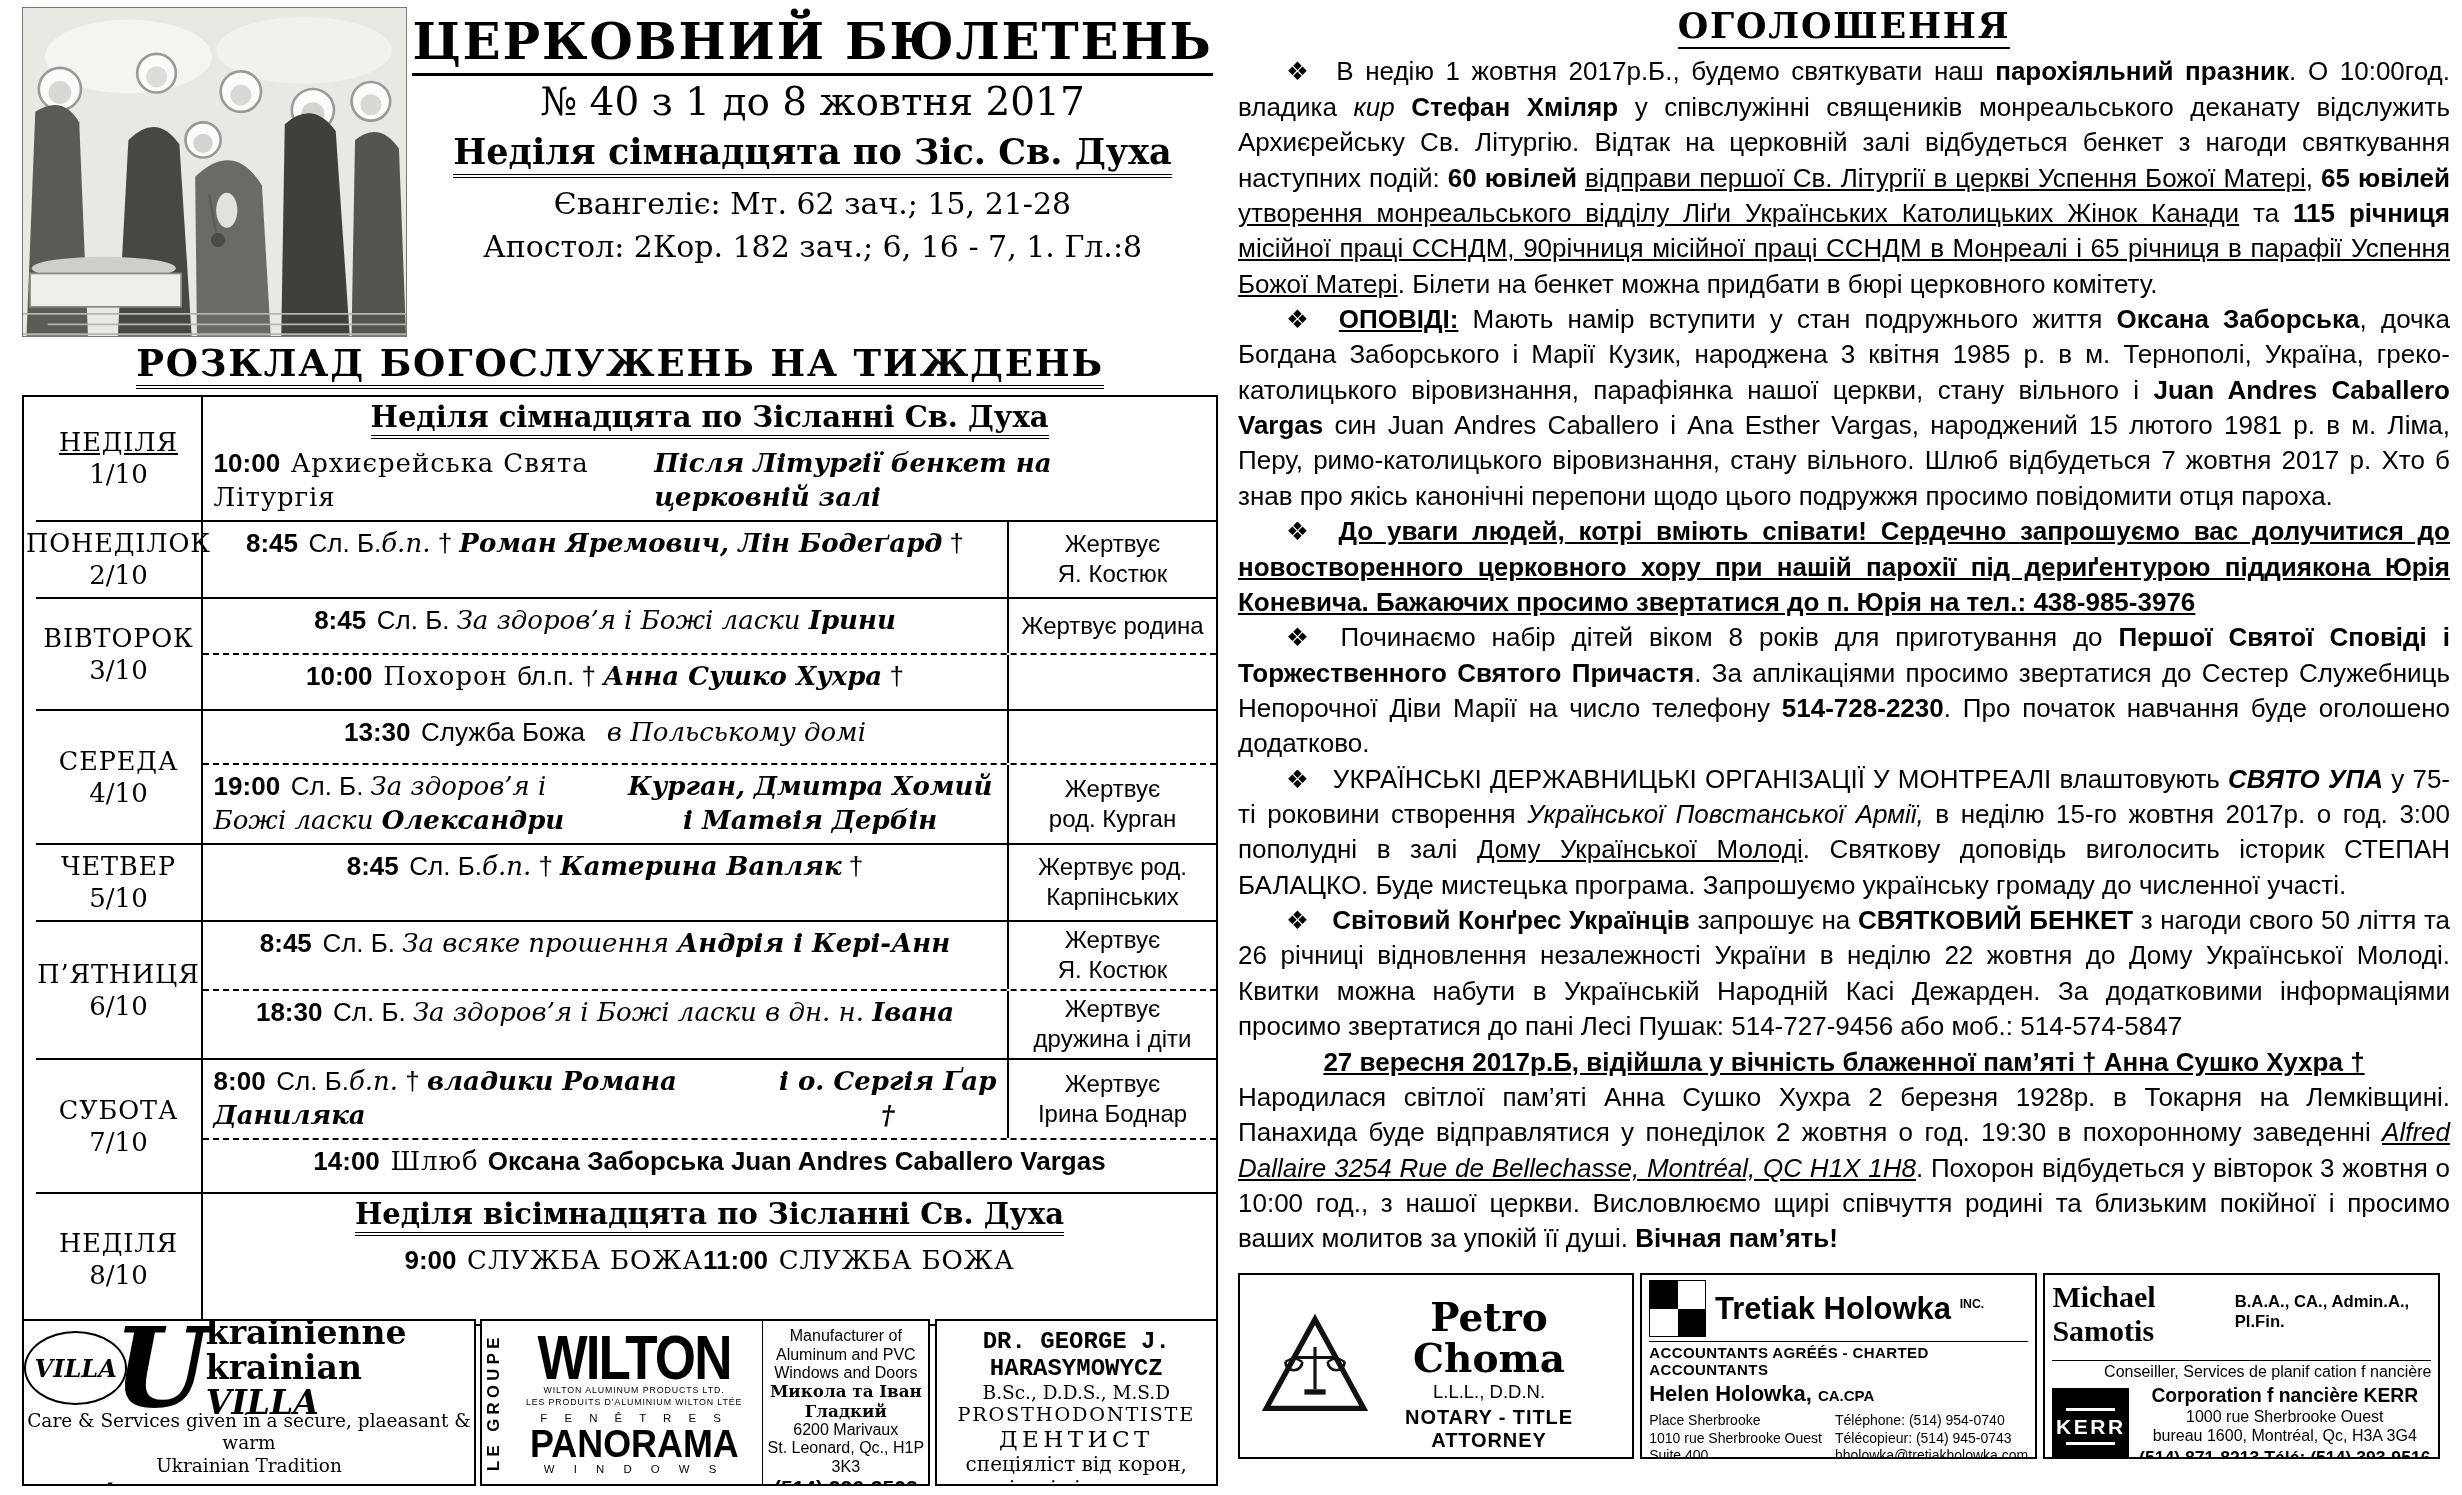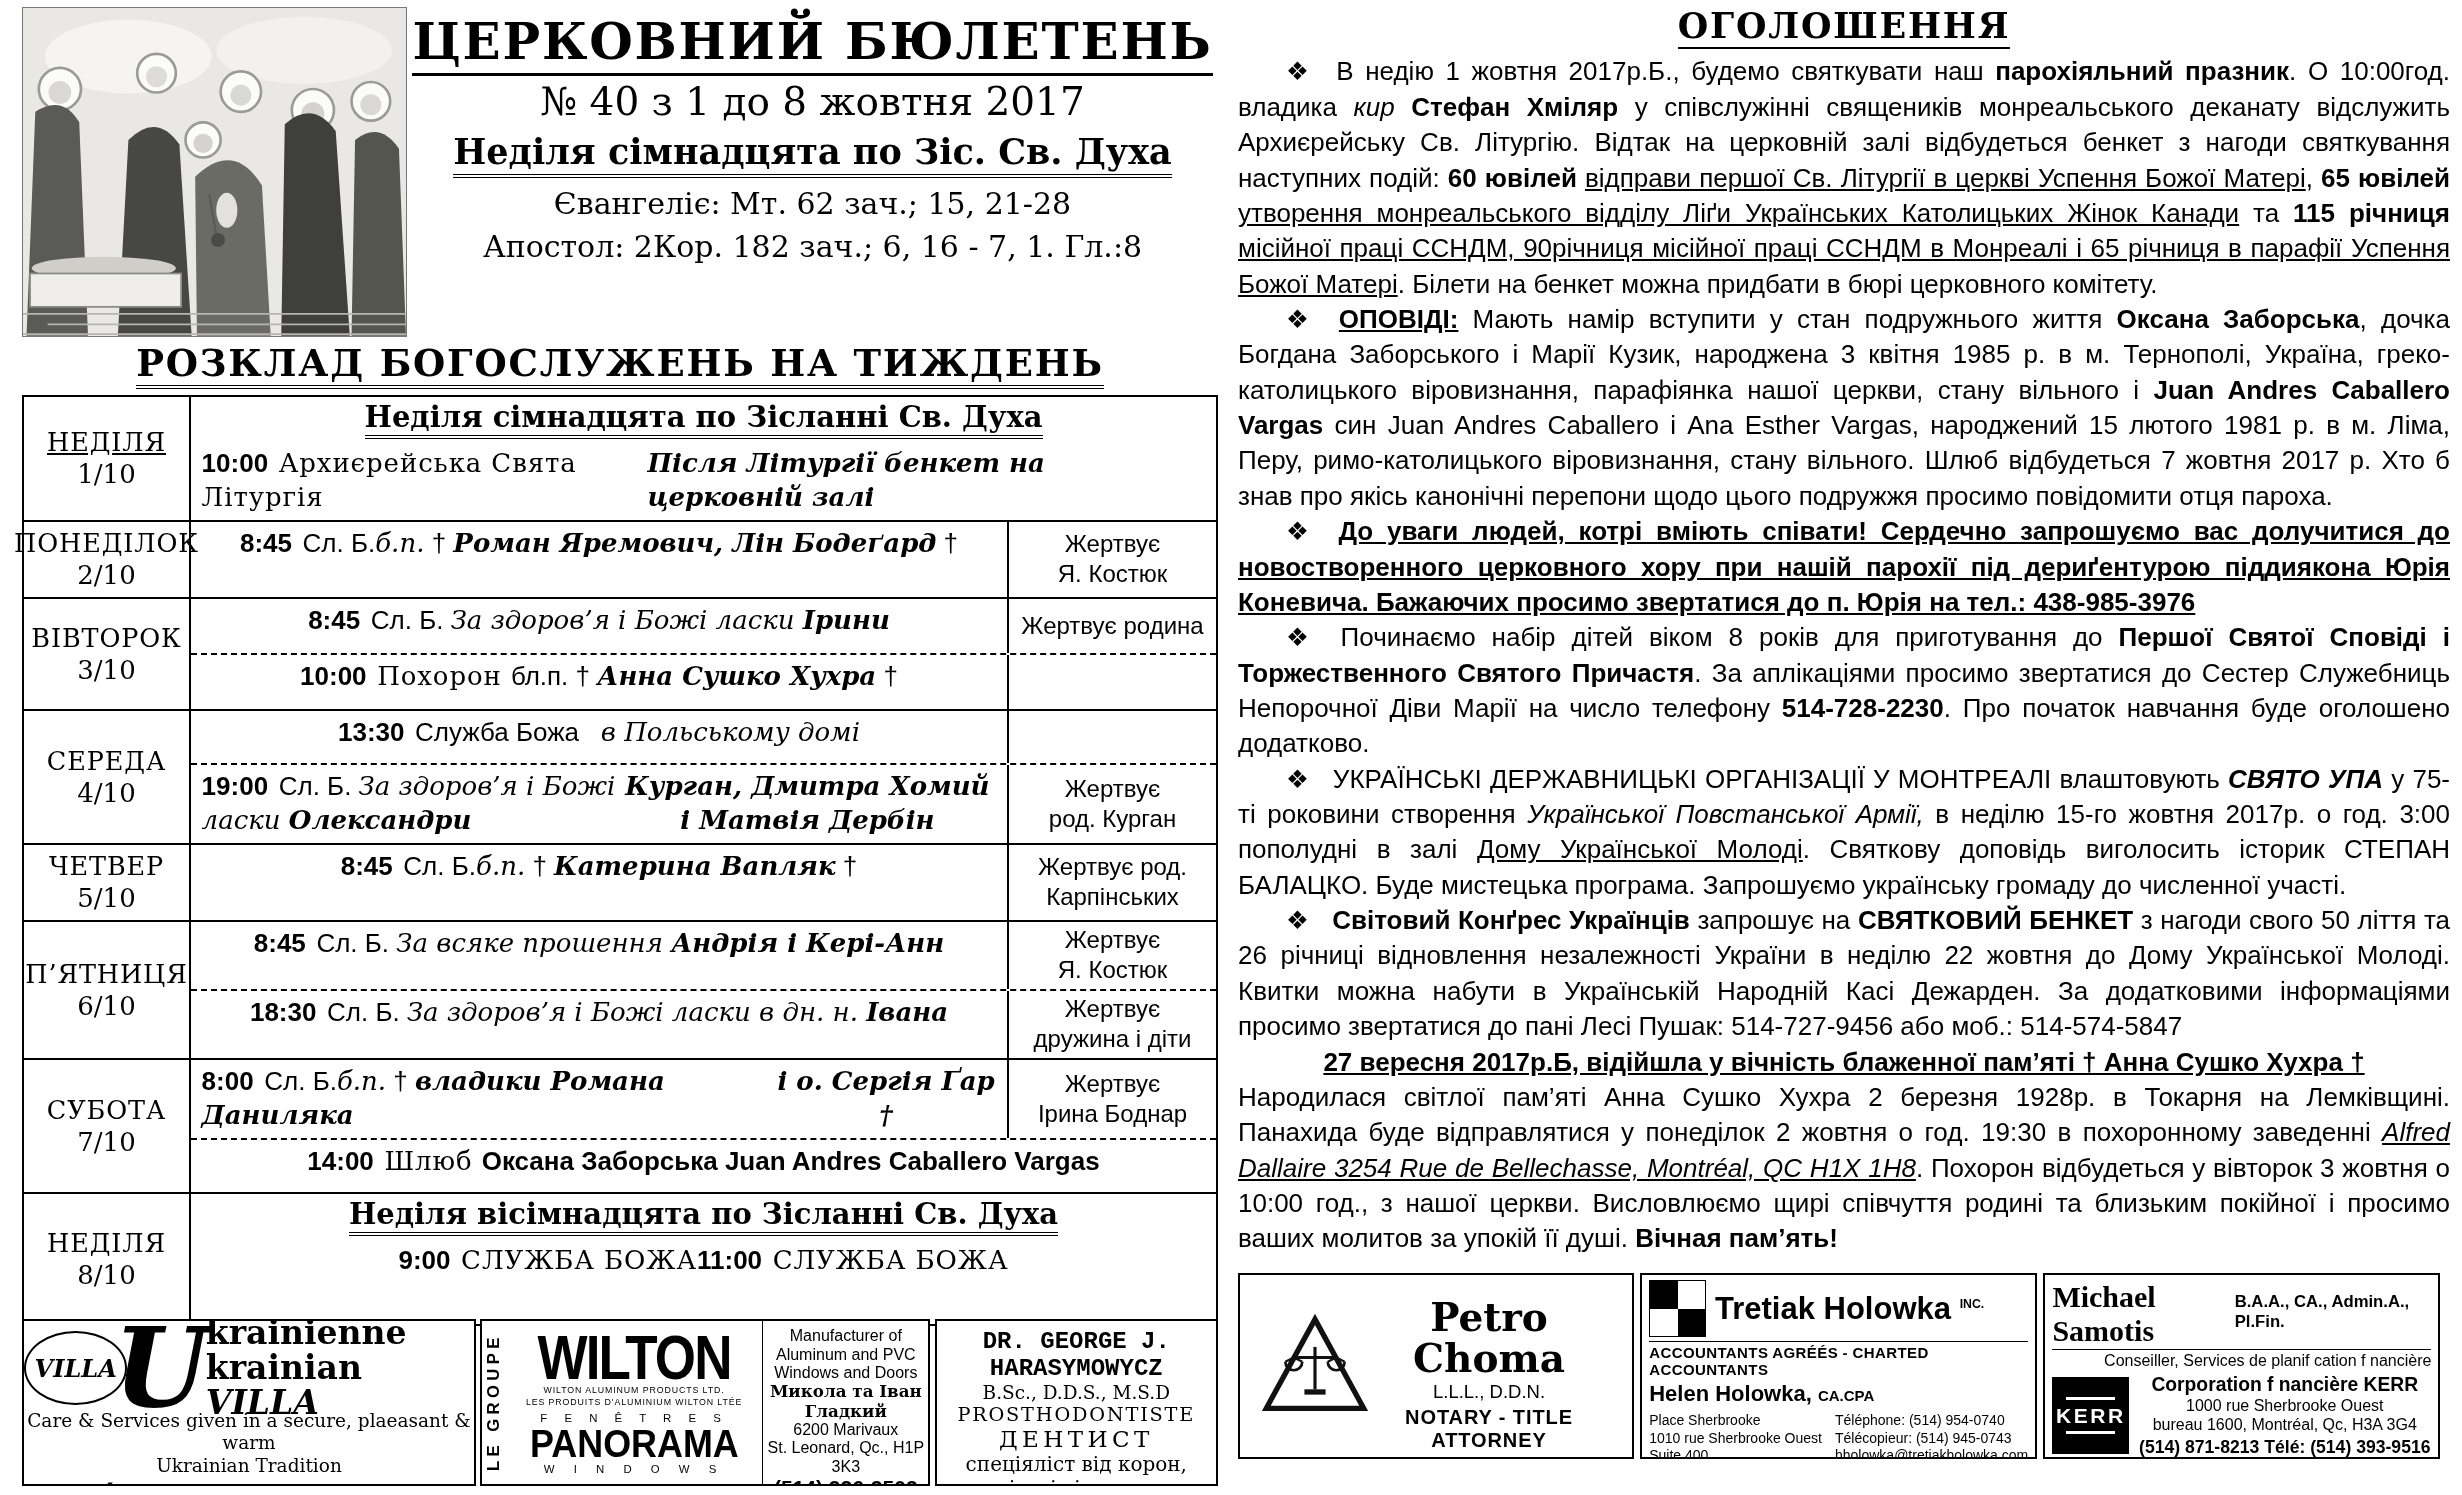--- a/index.html
+++ b/index.html
@@ -15,21 +15,21 @@
   .mast-title span{border-bottom:3.5px solid #000;padding-bottom:1.8px;}
   .mast-issue{font-size:39px;margin-top:10.6px;}
   .mast-sub{font-size:35px;font-weight:700;margin-top:7px;line-height:1.2;}
   .dul{border-bottom:4.4px double #000;padding-bottom:0.9px;display:inline-block;}
   .mast-gospel{font-size:30px;margin-top:8px;}
   .schedule-title{text-align:center;margin-top:3.5px;margin-bottom:5.3px;}
   .schedule-title span{font-family:"DejaVu Serif",serif;font-weight:800;font-size:37px;letter-spacing:1.8px;
         border-bottom:4.4px double #000;padding-bottom:0.9px;display:inline-block;}
 
   
-  .t-table{border:2.6px solid #000;width:1196px;box-sizing:border-box;}
+  .t-table{border:2.6px solid #000;width:1196px;box-sizing:border-box;padding-left:12px;}
   .t-row{display:flex;align-items:stretch;border-top:2.6px solid #000;}
   .t-row:first-child{border-top:none;}
   .t-row:nth-child(1){min-height:123px;}
   .t-row:nth-child(2){min-height:75px;}
   .t-row:nth-child(3){min-height:110px;}
   .t-row:nth-child(4){min-height:132px;}
   .t-row:nth-child(5){min-height:75px;}
   .t-row:nth-child(6){min-height:123px;}
   .t-row:nth-child(7){min-height:132px;}
   .t-row:nth-child(8){min-height:130px;}
@@ -132,21 +132,21 @@
   .tr-inc{font-size:12.3px;font-weight:700;vertical-align:super;}
   .tr-role{font-weight:700;font-size:15px;letter-spacing:0.4px;margin-top:3.5px;border-top:1.8px solid #000;padding-top:2.6px;}
   .tr-person{font-weight:800;font-size:22px;margin-top:2.6px;}
   .tr-person small{font-size:15px;font-weight:600;}
   .tr-cols{display:flex;justify-content:space-between;margin-top:5.3px;font-size:14px;line-height:1.25;}
   .tr-cols .colL{text-align:left;}
   .tr-cols .colR{text-align:left;}
 
   
   .ad.samotis{width:397px;display:flex;flex-direction:column;padding:5.3px 7px;}
-  .s-head{display:flex;justify-content:flex-start;align-items:baseline;border-bottom:1.8px solid #000;padding-bottom:1px;}
+  .s-head{display:flex;justify-content:flex-start;align-items:baseline;border-bottom:1.8px solid #000;padding-bottom:12px;}
   .s-title{font-family:"Liberation Serif",serif;font-weight:800;font-size:30px;}
   .s-deg{font-weight:700;font-size:16.7px;}
   .s-role{text-align:right;font-size:16px;margin-top:1.8px;}
   .s-mid{display:flex;gap:8.8px;margin-top:3.5px;align-items:center;}
   .kerr{width:77px;height:77px;background:#000;color:#fff;display:flex;flex-direction:column;align-items:center;
         justify-content:center;flex:0 0 auto;}
   .kerr .bar{width:49px;height:2.6px;background:#fff;margin:3.5px 0;}
   .kerr .ktxt{font-weight:800;font-size:21px;letter-spacing:2.6px;}
   .s-info{flex:1;text-align:center;}
   .s-comp{font-weight:800;font-size:19.3px;}

